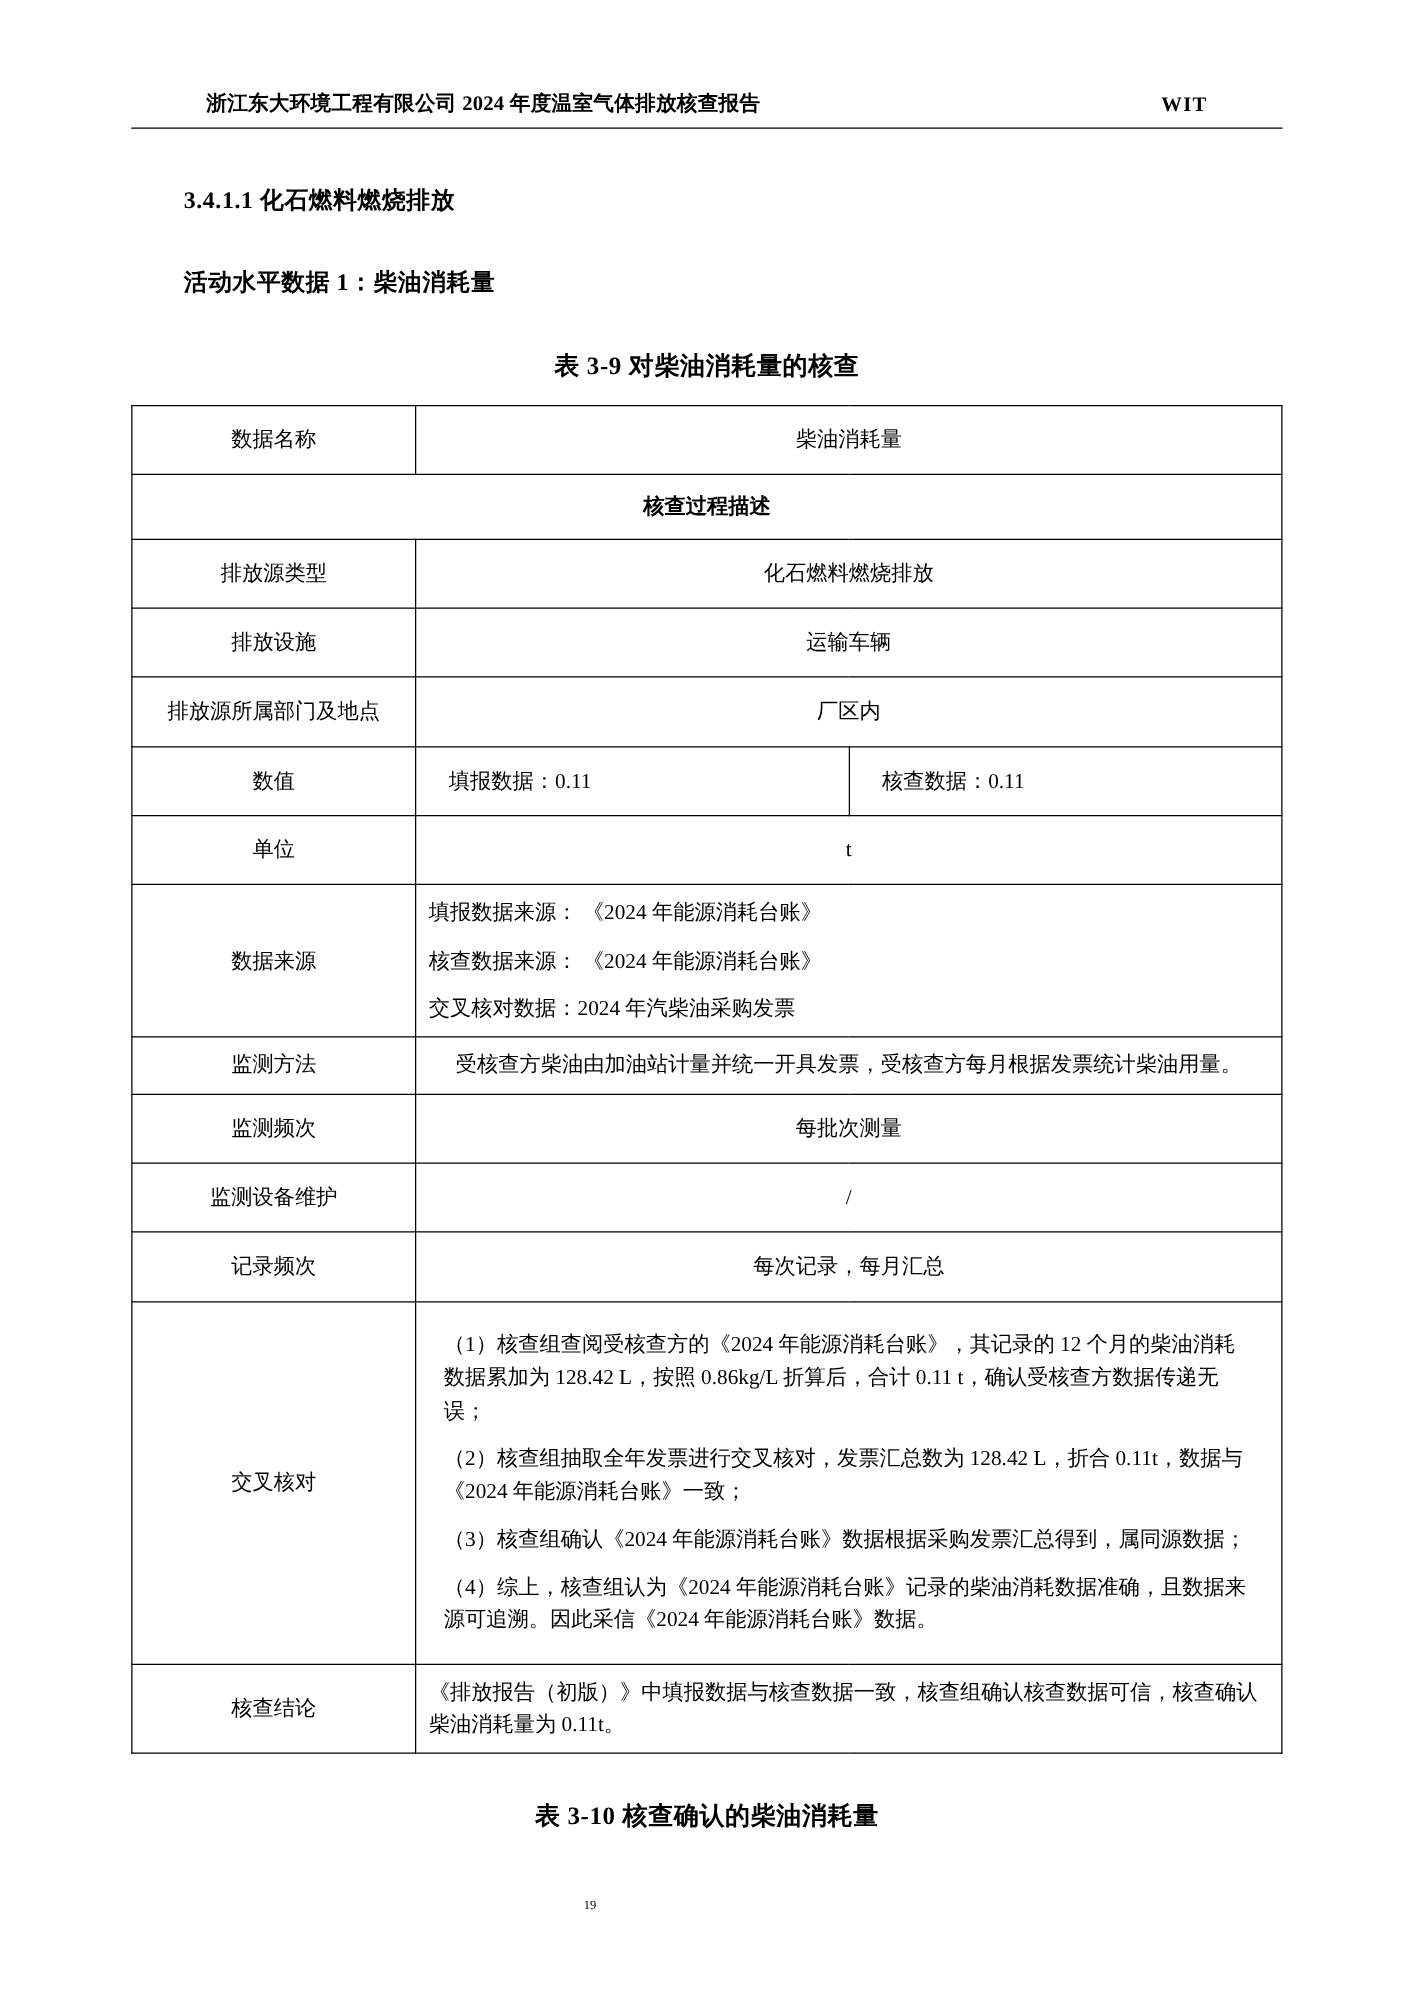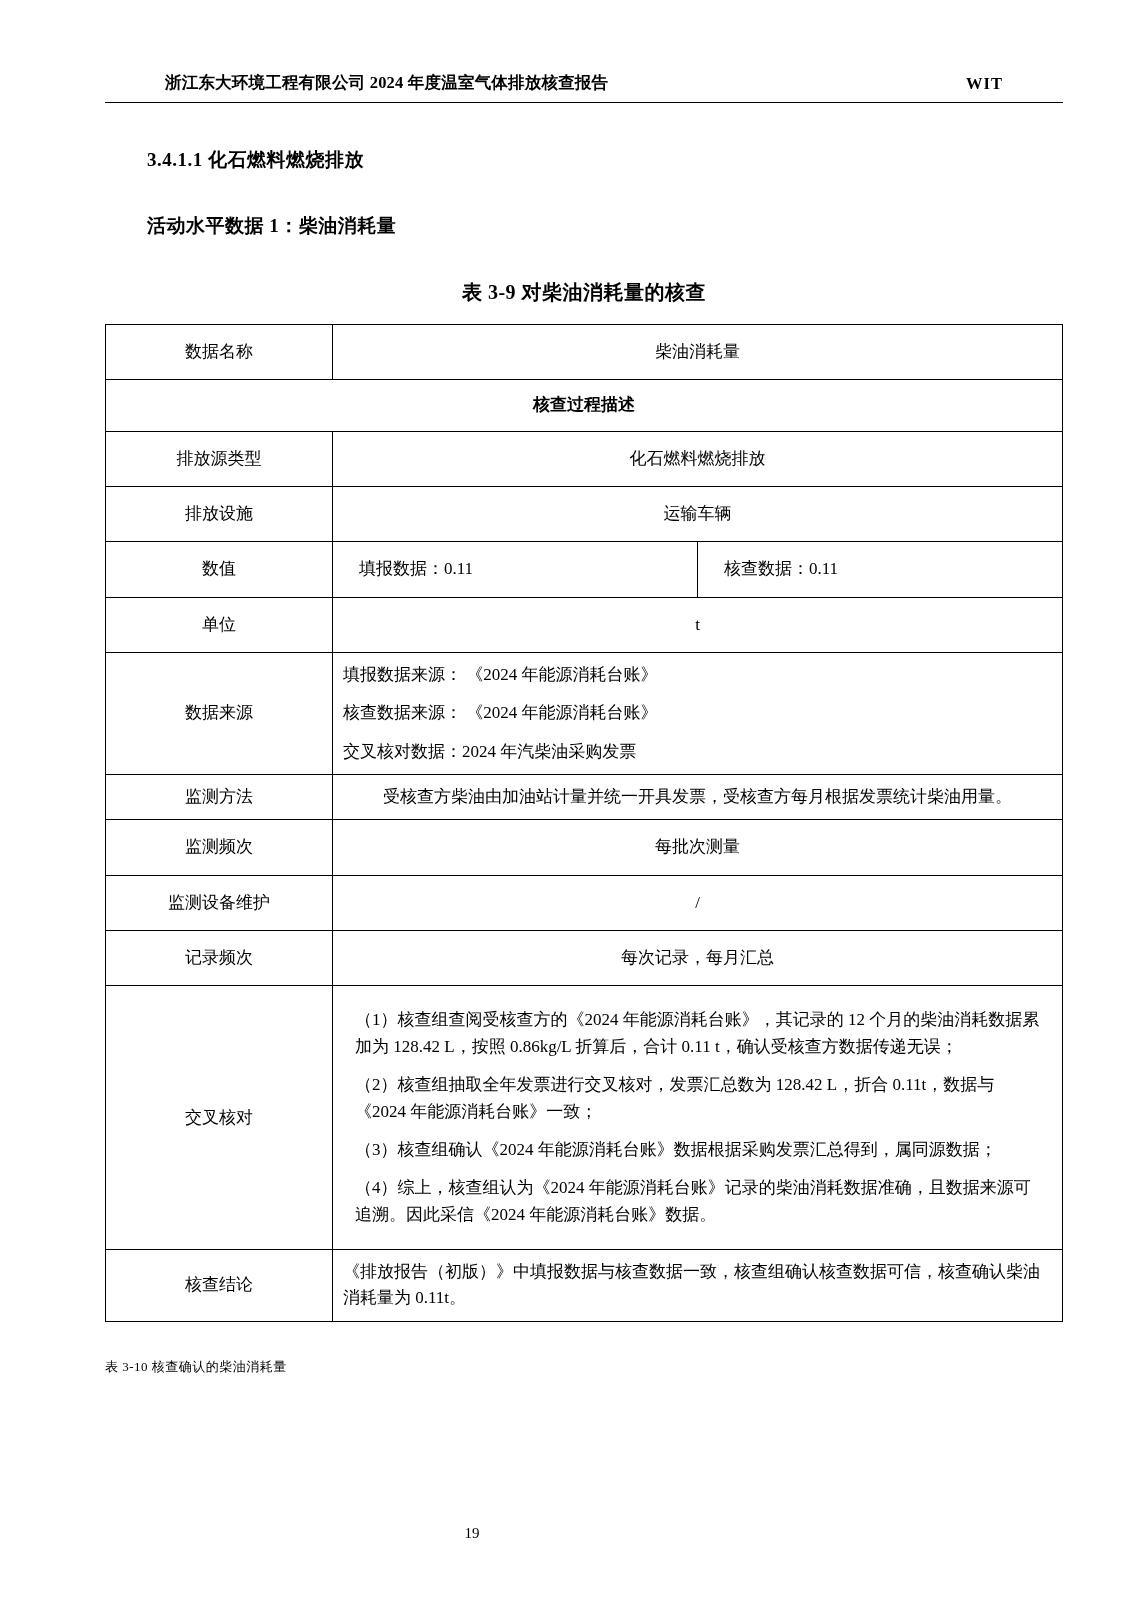--- a/index.html
+++ b/index.html
@@ -11,21 +11,21 @@
     width: 1131px;
     min-height: 1600px;
     font-family: "Liberation Serif", serif;
     color: #000000;
     position: relative;
   }
   .page {
     width: 1131px;
     min-height: 1600px;
     box-sizing: border-box;
-    padding: 72px 68px 40px 105px;
+    padding: 72px 105px 40px 105px;
     position: relative;
   }
   .header {
     display: flex;
     justify-content: space-between;
     align-items: flex-end;
     font-size: 16.5px;
     font-weight: bold;
     padding: 0 60px 8px 60px;
     border-bottom: 1.6px solid #000;
@@ -95,32 +95,33 @@
   .cross-cell p {
     margin: 12px;
     text-indent: 0;
   }
   .half-cell {
     width: 50%;
     text-align: left;
     padding-left: 26px !important;
   }
   .bottom-caption {
-    font-size: 13px;
-    font-weight: normal;
+    font-size: 20px;
+    font-weight: bold;
+    text-align: center;
     margin-top: 36px;
     letter-spacing: 0.5px;
   }
   .page-number {
     position: absolute;
-    bottom: 58px;
+    bottom: 70px;
     left: 0;
     width: 944px;
     text-align: center;
-    font-size: 15px;
+    font-size: 10px;
   }
   .pad-cell {
     padding-top: 14px !important;
     padding-bottom: 14px !important;
   }
 </style>
 </head>
 <body>
 
 <div class="page">
@@ -152,20 +153,24 @@
       </tr>
       <tr>
         <td class="label-cell pad-cell">排放源类型</td>
         <td class="center pad-cell" colspan="2">化石燃料燃烧排放</td>
       </tr>
       <tr>
         <td class="label-cell pad-cell">排放设施</td>
         <td class="center pad-cell" colspan="2">运输车辆</td>
       </tr>
       <tr>
+        <td class="label-cell pad-cell">排放源所属部门及地点</td>
+        <td class="center pad-cell" colspan="2">厂区内</td>
+      </tr>
+      <tr>
         <td class="label-cell pad-cell">数值</td>
         <td class="half-cell pad-cell">填报数据：0.11</td>
         <td class="half-cell pad-cell">核查数据：0.11</td>
       </tr>
       <tr>
         <td class="label-cell pad-cell">单位</td>
         <td class="center pad-cell" colspan="2">t</td>
       </tr>
       <tr>
         <td class="label-cell">数据来源</td>

